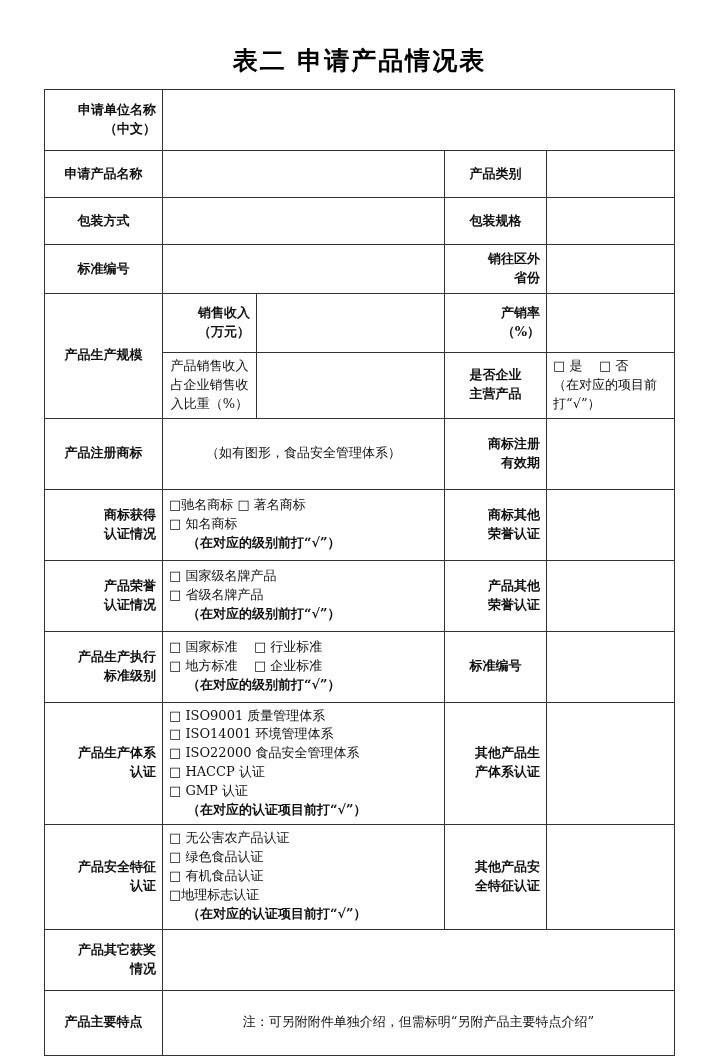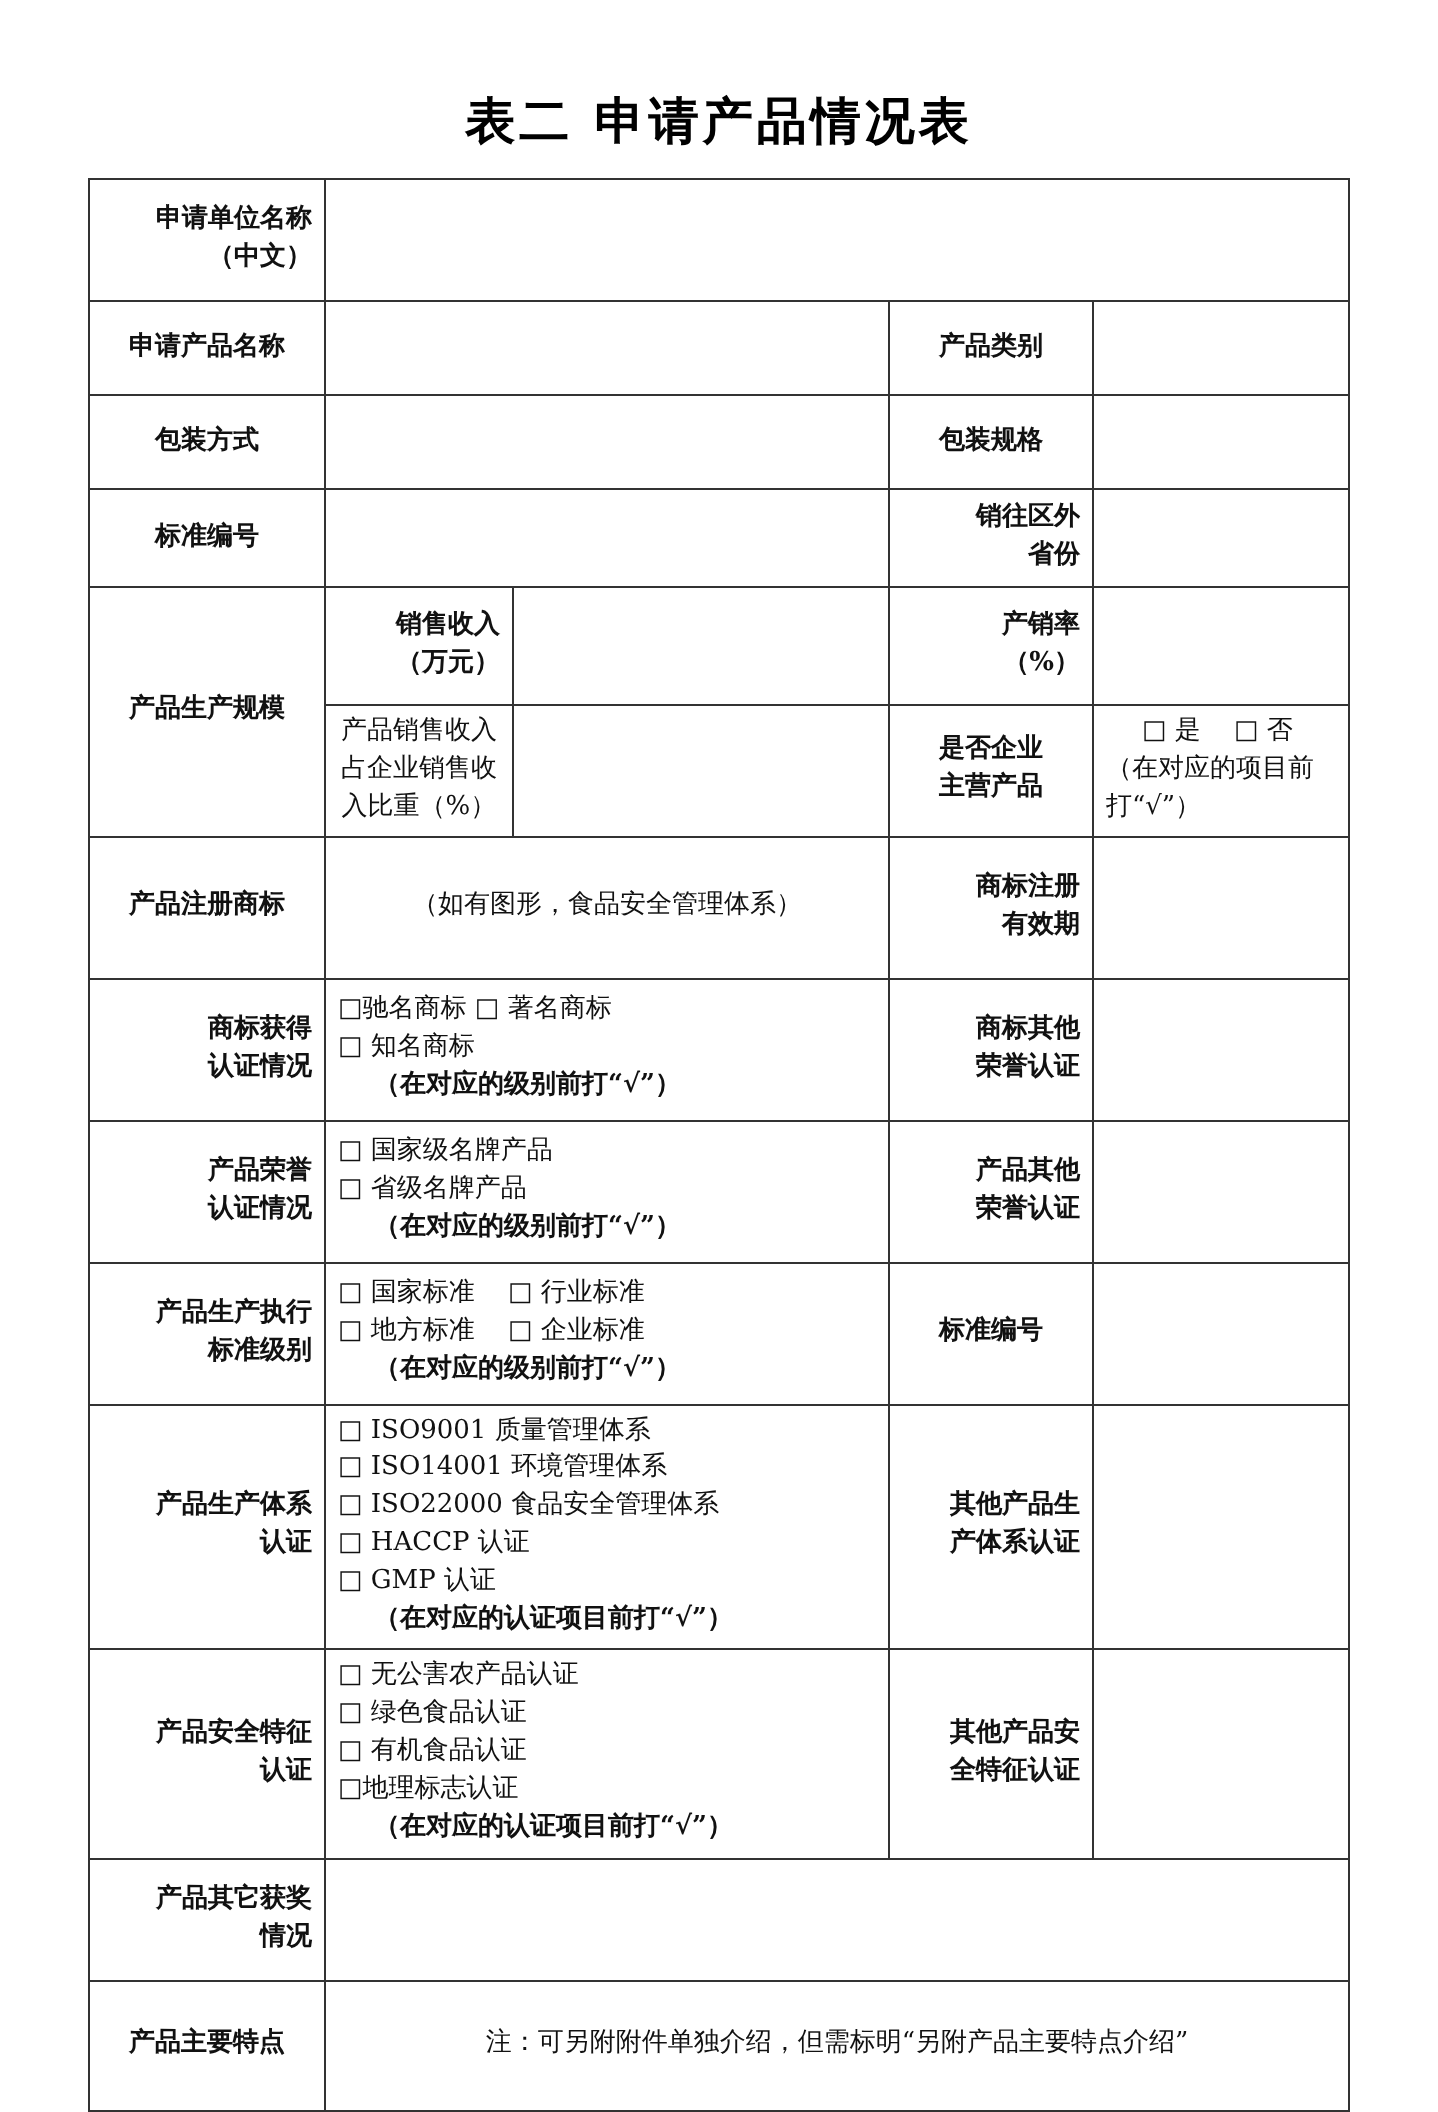--- a/index.html
+++ b/index.html
@@ -90,21 +90,21 @@
     line-height: 1.35;
     text-align: center;
     font-weight: normal;
   }
   .sub-label-c {
     font-size: 12.5px;
     line-height: 1.4;
     text-align: center;
     font-weight: bold;
   }
-  .inline-check { white-space: nowrap; margin-left: 18px; }
+  .inline-check { white-space: nowrap; }
 </style>
 </head>
 <body>
 
 <div class="page">
 
   <div class="doc-title">表二  申请产品情况表</div>
 
   <table class="form">
     <colgroup>

